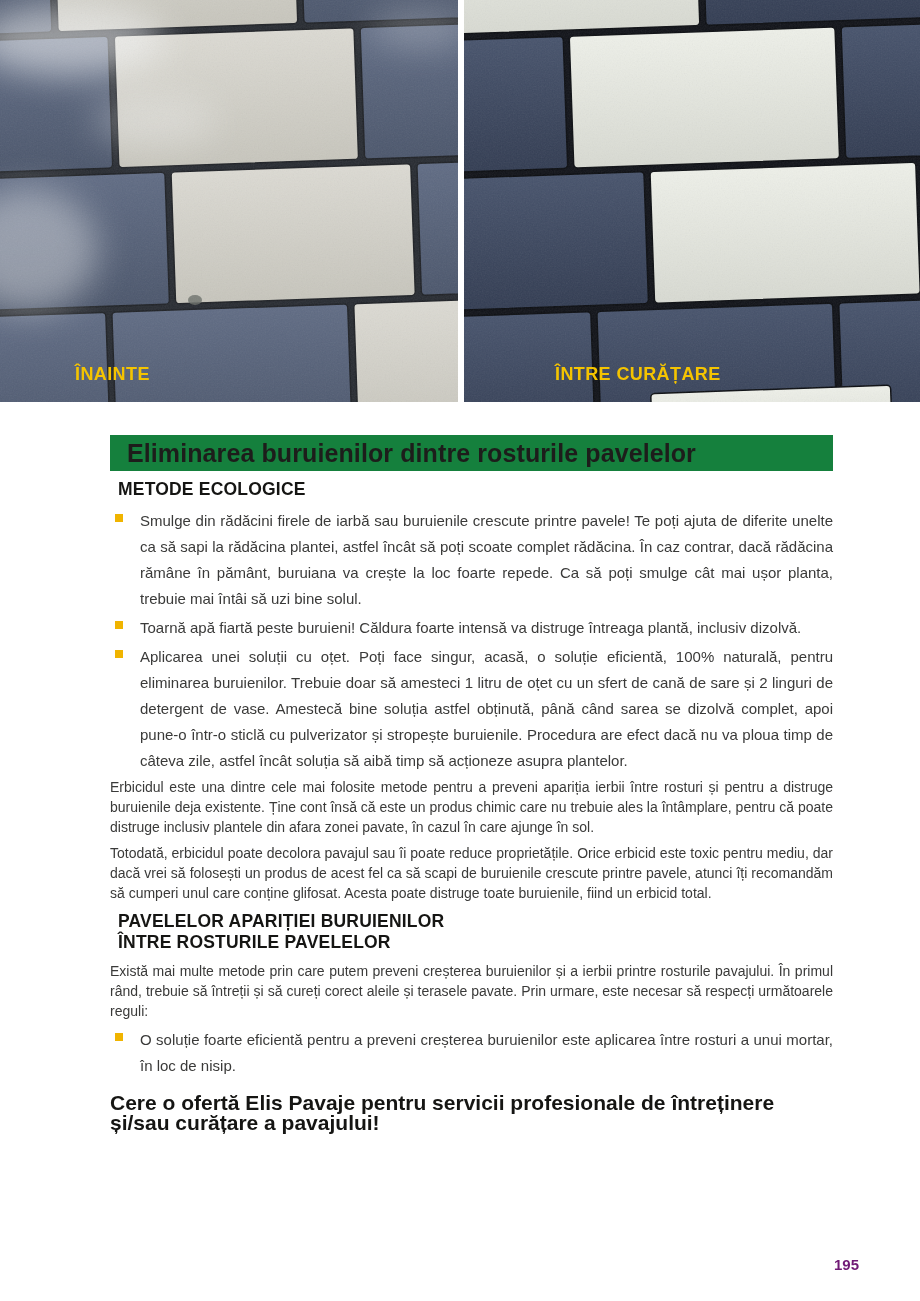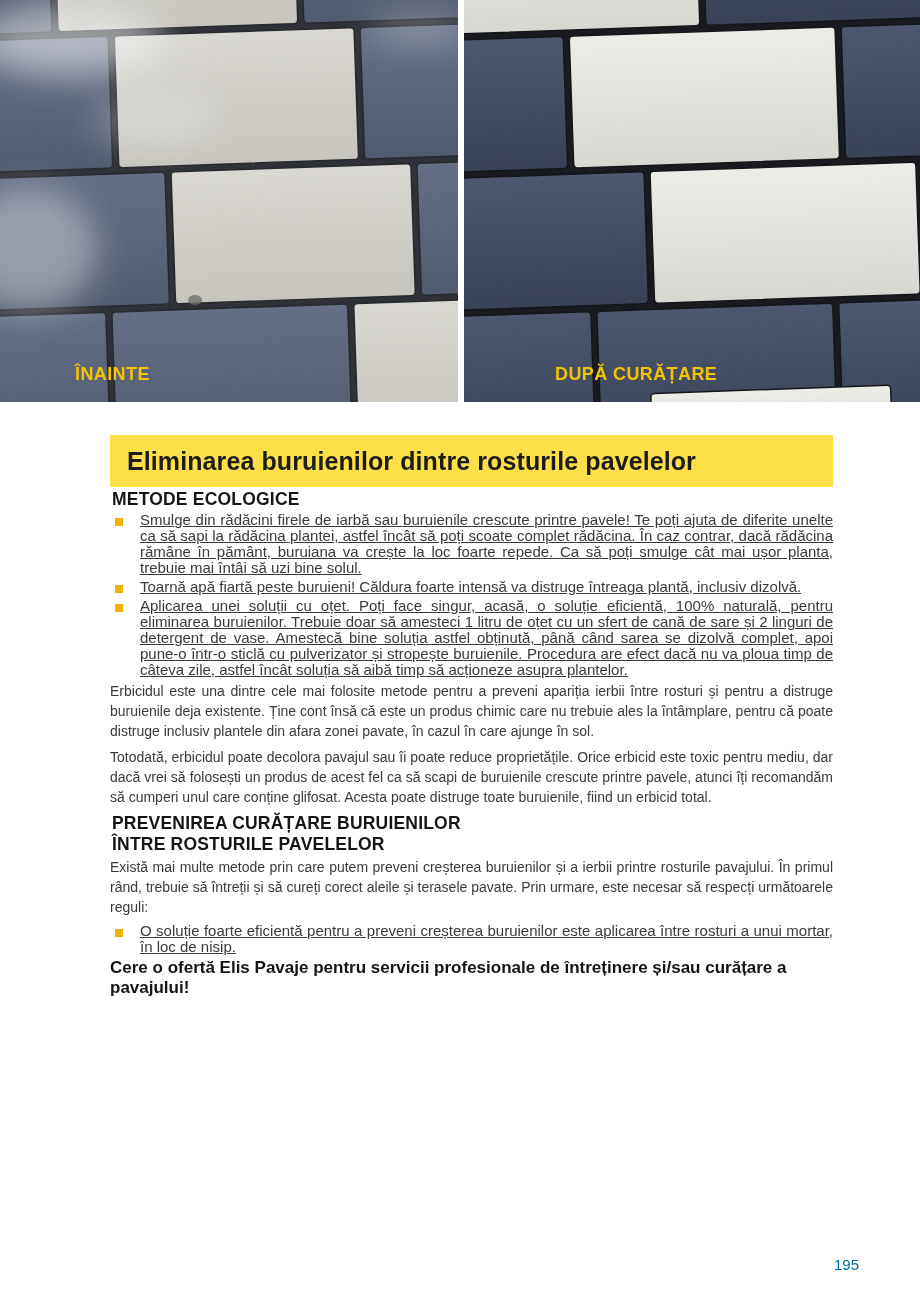--- a/index.html
+++ b/index.html
@@ -20,54 +20,54 @@
   .photo-label{
     position:absolute;
     font-weight:bold;font-size:18px;letter-spacing:.4px;
     color:#F5C400;
   }
   .label-before{left:75px;top:364px;}
   .label-after{left:555px;top:364px;}
   
   .title-banner{
     margin:33px 87px 0 110px;
-    height:52px;
-    background:#fde047;
+    height:36px;
+    background:#15803d;
     display:flex;align-items:center;
     padding-left:17px;box-sizing:border-box;
   }
   .title-banner h1{
     margin:0;font-size:25px;font-weight:bold;color:#1d1d1b;letter-spacing:.1px;
   }
   
   .content{margin:0 87px 0 110px;color:#3A3A39;}
   .content h2{
-    margin:2px;font-size:17.5px;font-weight:bold;color:#151513;letter-spacing:.2px;line-height:21px;
+    margin:8px;font-size:17.5px;font-weight:bold;color:#151513;letter-spacing:.2px;line-height:21px;
   }
   .h-eco{margin-top:24px;margin-bottom:7px;}
   .h-chem{margin-top:13px;margin-bottom:7px;}
   .h-prev{margin-top:17px;margin-bottom:5px;}
   .content p{
     margin:0 0 6px 0;font-size:14px;line-height:20px;text-align:justify;
   }
   ul.bullets{margin:0;padding:0;list-style:none;}
   ul.bullets li{
     position:relative;padding-left:30px;margin-bottom:3px;
-    font-size:15px;line-height:16px;text-align:justify;text-decoration:underline;
+    font-size:15px;line-height:26px;text-align:justify;
   }
   ul.bullets li::before{
     content:"";position:absolute;left:5px;top:6px;width:8px;height:8px;background:#F0B400;
   }
   .bullets-bottom{margin-top:2px;}
   .cta{
-    margin-top:3px;font-size:17px;font-weight:bold;color:#151513;line-height:20px;
+    margin-top:14px;font-size:21px;font-weight:bold;color:#151513;line-height:20px;
   }
   .page-number{
     position:absolute;right:61px;bottom:28px;
-    font-size:15px;font-weight:normal;color:#0369a1;
+    font-size:15px;font-weight:bold;color:#701a75;
   }
 </style>
 </head>
 <body>
 
 <div class="page">
 
   <div class="hero">
 
     <div class="photo photo-before">
@@ -147,21 +147,21 @@
           <rect x="-113" y="308" width="236" height="132" rx="4" fill="url(#dR)"></rect>
           <rect x="129" y="308" width="236" height="132" rx="4" fill="url(#dR)"></rect>
           <rect x="371" y="308" width="236" height="132" rx="4" fill="url(#dR)"></rect>
           <rect x="180" y="392" width="240" height="60" rx="4" fill="url(#wR)"></rect>
         </g>
         <rect width="456" height="402" filter="url(#nzR)" opacity="0.10"></rect>
       </svg>
     </div>
 
     <div class="photo-label label-before">ÎNAINTE</div>
-    <div class="photo-label label-after">DUPĂ CURĂȚARE</div>
+    <div class="photo-label label-after">ÎNTRE CURĂȚARE</div>
   </div>
 
   <div style="height:402px"></div>
 
   <div class="title-banner">
     <h1>Eliminarea buruienilor dintre rosturile pavelelor</h1>
   </div>
 
   <div class="content">
 
@@ -169,21 +169,21 @@
     <ul class="bullets">
       <li>Smulge din rădăcini firele de iarbă sau buruienile crescute printre pavele! Te poți ajuta de diferite unelte ca să sapi la rădăcina plantei, astfel încât să poți scoate complet rădăcina. În caz contrar, dacă rădăcina rămâne în pământ, buruiana va crește la loc foarte repede. Ca să poți smulge cât mai ușor planta, trebuie mai întâi să uzi bine solul.</li>
       <li>Toarnă apă fiartă peste buruieni! Căldura foarte intensă va distruge întreaga plantă, inclusiv dizolvă.</li>
       <li>Aplicarea unei soluții cu oțet. Poți face singur, acasă, o soluție eficientă, 100% naturală, pentru eliminarea buruienilor. Trebuie doar să amesteci 1 litru de oțet cu un sfert de cană de sare și 2 linguri de detergent de vase. Amestecă bine soluția astfel obținută, până când sarea se dizolvă complet, apoi pune-o într-o sticlă cu pulverizator și stropește buruienile. Procedura are efect dacă nu va ploua timp de câteva zile, astfel încât soluția să aibă timp să acționeze asupra plantelor.</li>
     </ul>
 
     <p>Erbicidul este una dintre cele mai folosite metode pentru a preveni apariția ierbii între rosturi și pentru a distruge buruienile deja existente. Ține cont însă că este un produs chimic care nu trebuie ales la întâmplare, pentru că poate distruge inclusiv plantele din afara zonei pavate, în cazul în care ajunge în sol.</p>
     <p>Totodată, erbicidul poate decolora pavajul sau îi poate reduce proprietățile. Orice erbicid este toxic pentru mediu, dar dacă vrei să folosești un produs de acest fel ca să scapi de buruienile crescute printre pavele, atunci îți recomandăm să cumperi unul care conține glifosat. Acesta poate distruge toate buruienile, fiind un erbicid total.</p>
 
     <h2 class="h-prev">
-      <span style="display:block">PREVENIREA CURĂȚARE BURUIENILOR</span>
+      <span style="display:block">PAVELELOR APARIȚIEI BURUIENILOR</span>
       <span style="display:block">ÎNTRE ROSTURILE PAVELELOR</span>
     </h2>
     <p>Există mai multe metode prin care putem preveni creșterea buruienilor și a ierbii printre rosturile pavajului. În primul rând, trebuie să întreții și să cureți corect aleile și terasele pavate. Prin urmare, este necesar să respecți următoarele reguli:</p>
     <ul class="bullets bullets-bottom">
       <li>O soluție foarte eficientă pentru a preveni creșterea buruienilor este aplicarea între rosturi a unui mortar, în loc de nisip.</li>
     </ul>
 
     <div class="cta">Cere o ofertă Elis Pavaje pentru servicii profesionale de întreținere și/sau curățare a pavajului!</div>
   </div>
 

